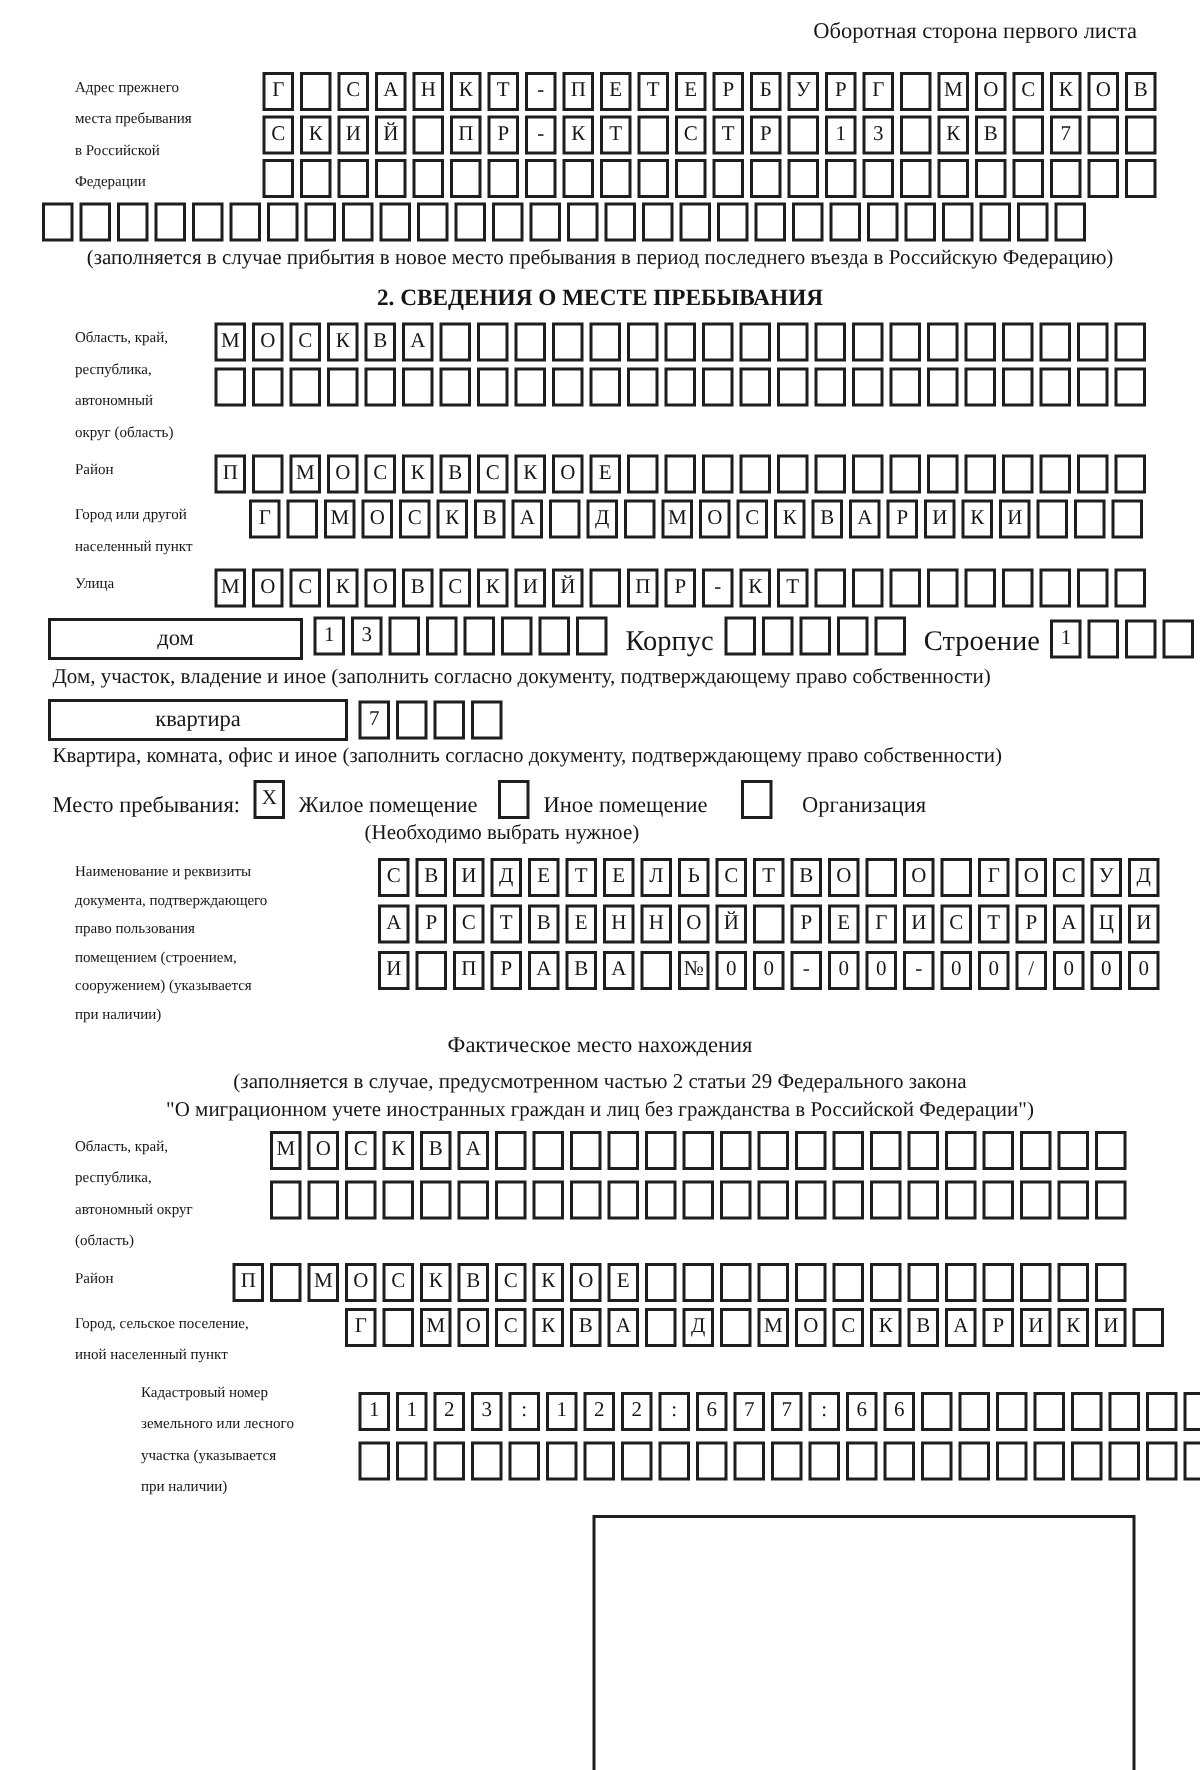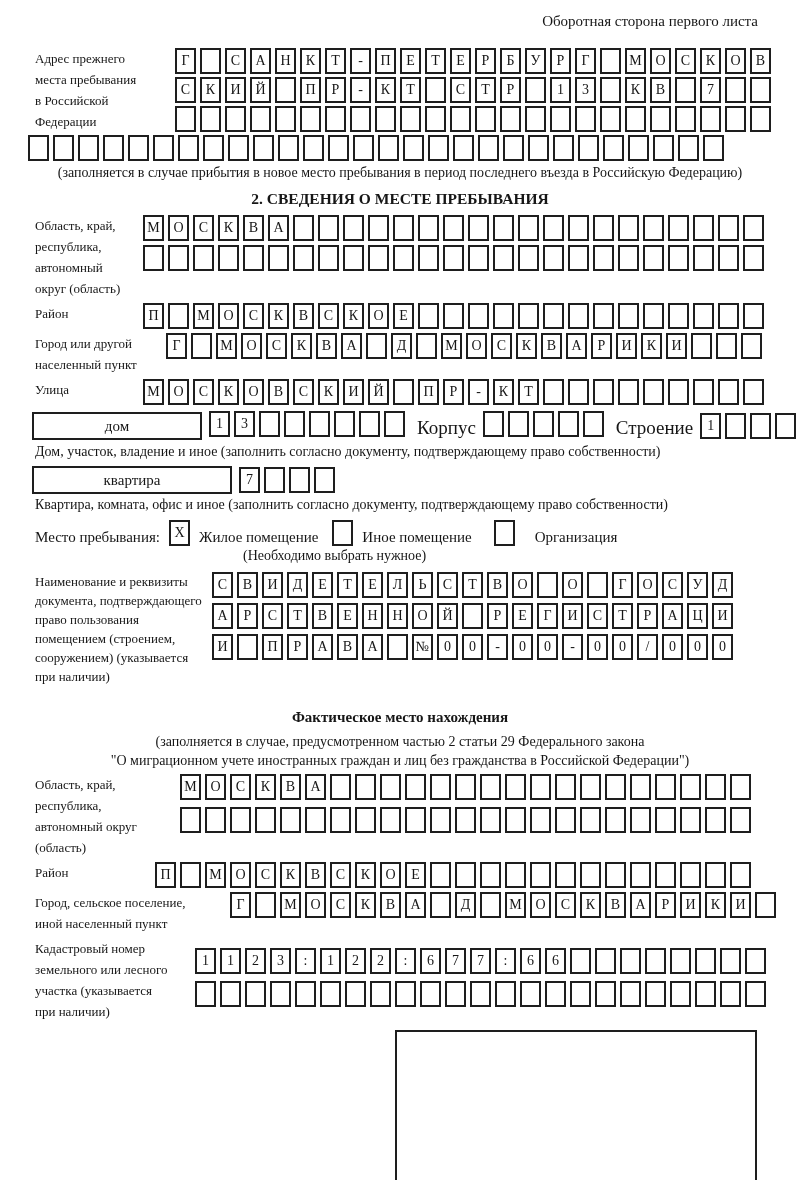--- a/index.html
+++ b/index.html
@@ -16,43 +16,43 @@
   .boxrow{display:flex;margin-bottom:4px;}
   .boxrow:last-child{margin-bottom:0;}
   .cell{
     flex:0 0 auto;width:21px;height:26px;box-sizing:border-box;
     border:2px solid #1e1e1e;margin-right:4px;
     display:flex;align-items:center;justify-content:center;
     font-size:14px;line-height:1;background:#fff;
   }
   
   .frow{display:flex;align-items:flex-start;margin-top:4px;}
-  .lbl{flex:0 0 auto;box-sizing:border-box;padding-left:35px;font-size:13px;line-height:21px;}
+  .lbl{flex:0 0 auto;box-sizing:border-box;padding-left:50px;font-size:10px;line-height:21px;}
   .lines{white-space:pre-line;}
-  .w175{width:175px;} .w143{width:143px;} .w166{width:166px;} .w248{width:212px;line-height:19px;}
-  .w180{width:180px;} .w155{width:155px;} .w230{width:230px;} .w195{width:195px;}
+  .w175{width:175px;} .w143{width:143px;} .w166{width:166px;} .w248{width:252px;line-height:19px;}
+  .w180{width:180px;} .w155{width:155px;} .w230{width:230px;} .w195{width:195px;margin-left:44px;}
   .block1{display:flex;margin-top:18px;}
   .block1 .boxrow{margin-bottom:3px;}
   .fullrow{margin-left:28px;margin-top:0;}
   .note-center{text-align:center;font-size:14px;margin-top:3px;}
   .sec-title{text-align:center;font-weight:bold;font-size:15.5px;margin:9px 0 7px 0;}
   .houseline{display:flex;align-items:center;padding-left:32px;margin-top:6px;}
   .bigbox{flex:0 0 auto;border:2px solid #1e1e1e;height:28px;box-sizing:border-box;
     display:flex;align-items:center;justify-content:center;margin-right:7px;font-size:15px;}
   .bb-dom{width:170px;} .bb-kv{width:200px;}
   .inline-lbl{flex:0 0 auto;margin:4px 7px 0 8px;font-size:19px;}
   .caption{padding-left:35px;font-size:14px;margin-top:3px;}
   .stay{display:flex;align-items:flex-end;padding-left:35px;margin-top:7px;}
   .stay .cell{margin:0 0 0 0;}
   .stay-label{margin-right:9px;}
   .opt-label{margin:0 14px 0 9px;}
   .stay-note{margin-left:243px;font-size:14px;margin-top:2px;}
   .doc-block{margin-top:8px;}
   .doc-block .boxrow{margin-bottom:5px;}
-  .act-title{text-align:center;font-weight:bold;font-size:15px;margin-top:23px;}
+  .act-title{text-align:center;font-weight:normal;font-size:15px;margin-top:3px;}
   .act-note{text-align:center;font-size:14px;line-height:19px;margin-top:6px;}
   .grp2 .boxrow{margin-bottom:7px;}
   .stamp{margin:8px 0 0 395px;width:362px;height:174px;border:2px solid #1e1e1e;box-sizing:border-box;}
 </style>
 </head>
 <body>
 
 <div id="form">
 
   <div class="hdr">Оборотная сторона первого листа</div>

